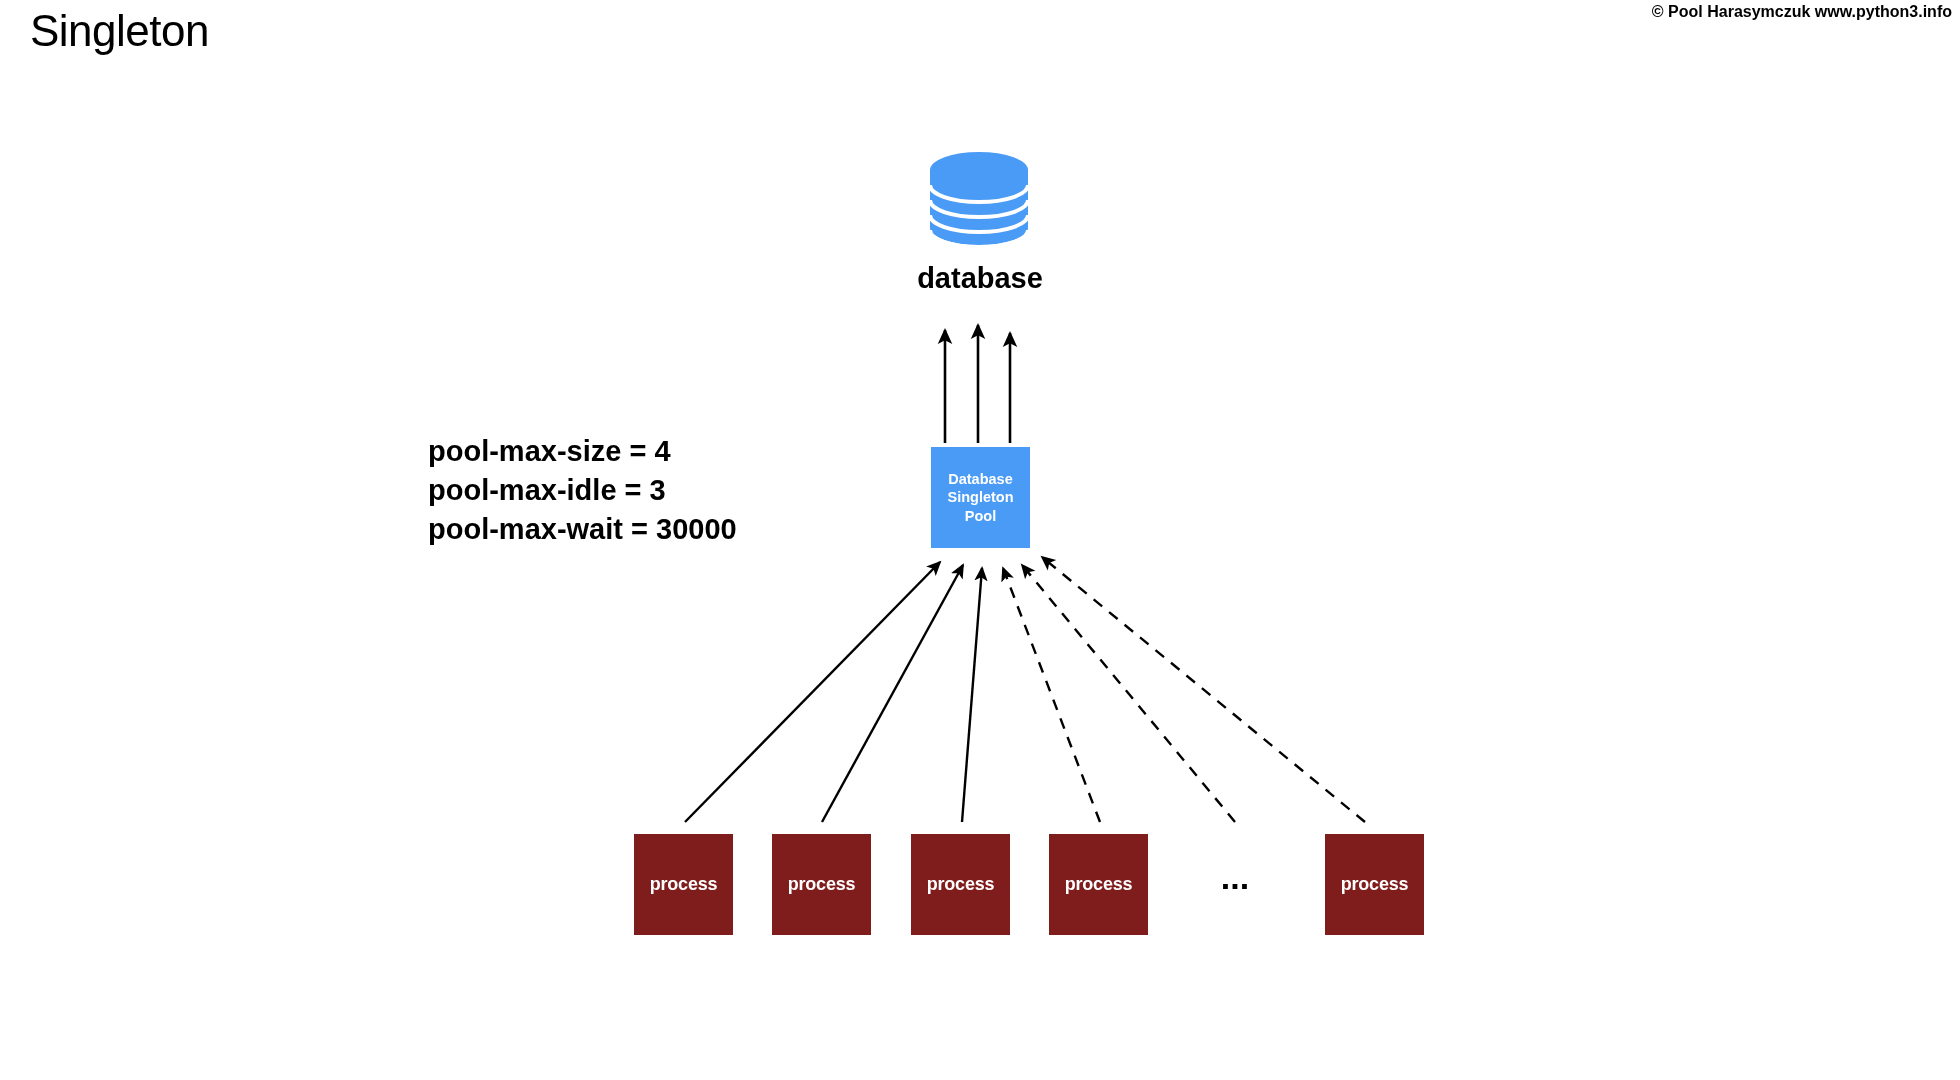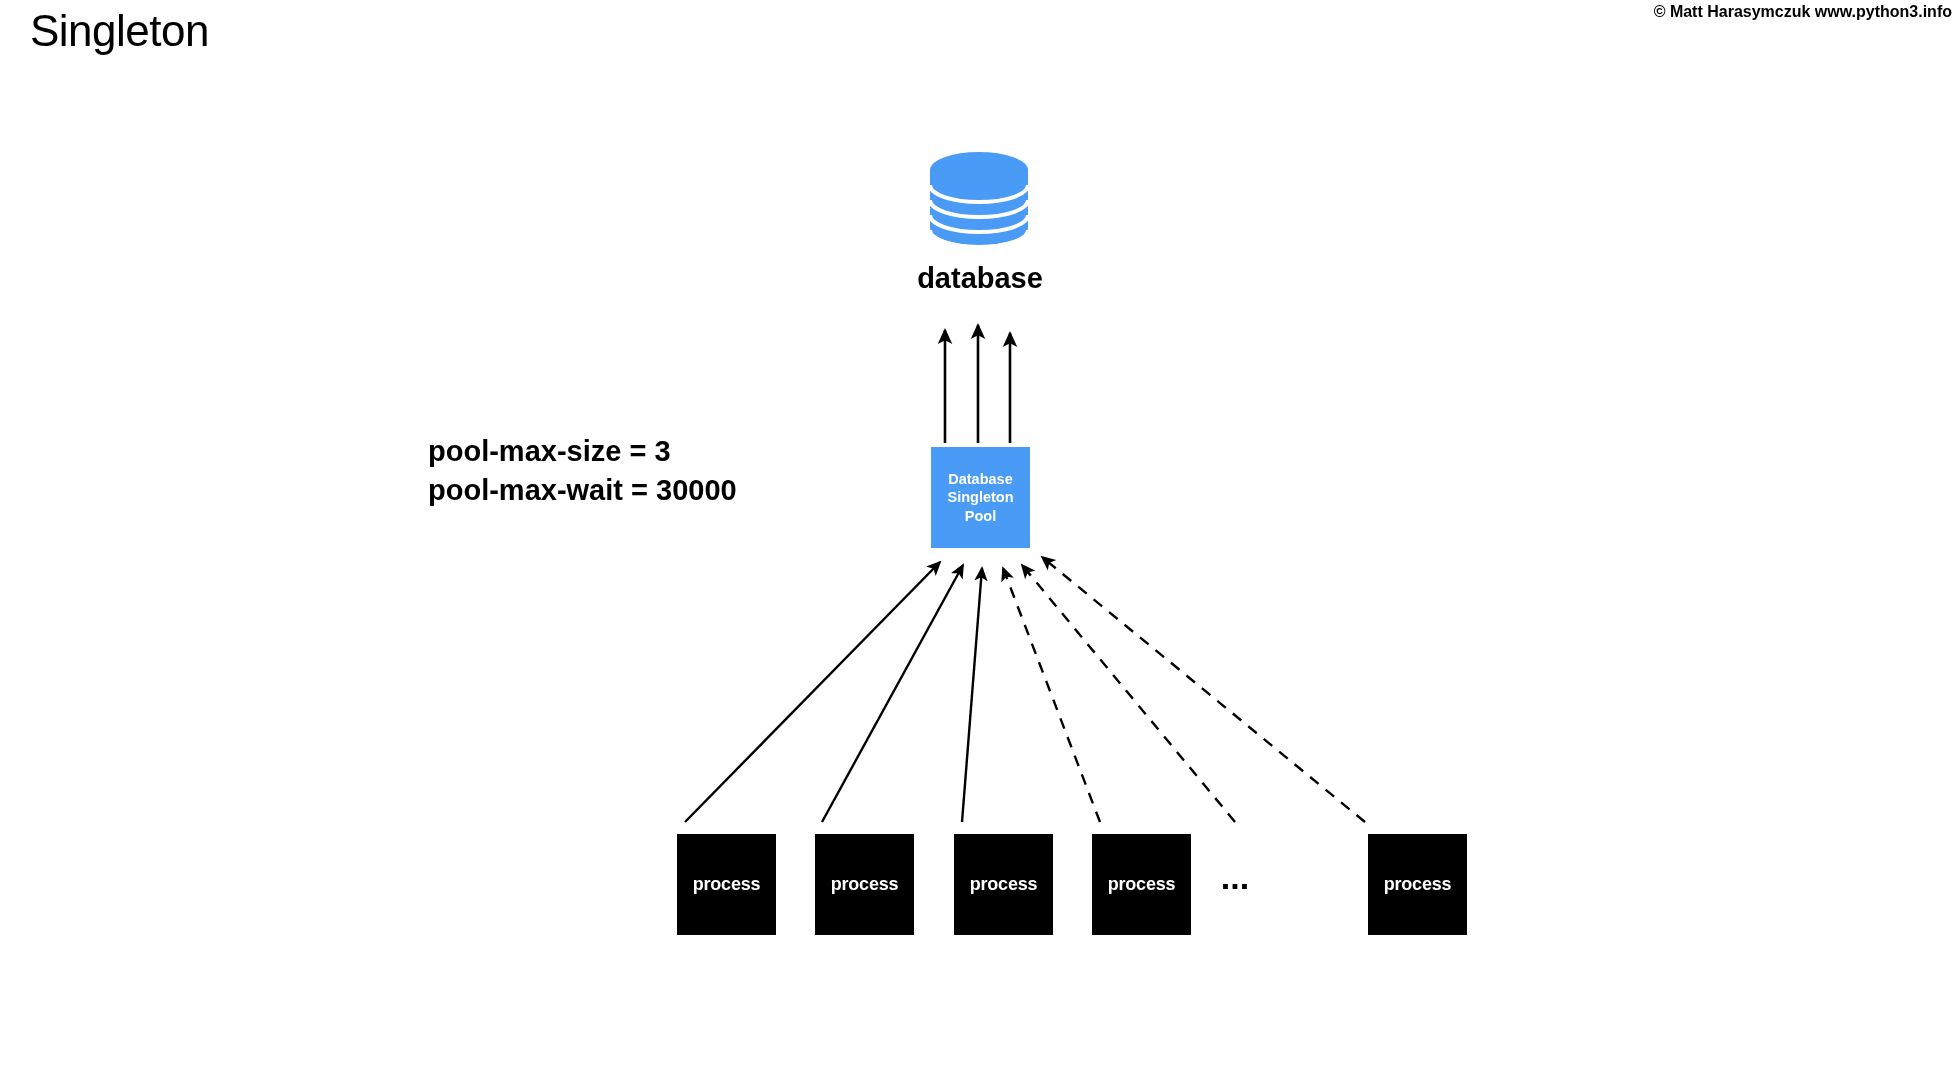--- a/index.html
+++ b/index.html
@@ -91,25 +91,24 @@
     line-height: 39px;
     white-space: nowrap;
   }
 
   
   .process-box {
     position: absolute;
     top: 834px;
     width: 99px;
     height: 101px;
-    background: #000000;
+    background: #7f1d1d;
     display: flex;
     align-items: center;
     justify-content: center;
-    margin-left: 43px;
   }
   .process-box .process-label {
     color: #ffffff;
     font-size: 18px;
     font-weight: 700;
     letter-spacing: -0.2px;
   }
   #ellipsis {
     position: absolute;
     left: 1205px;
@@ -121,21 +120,21 @@
     color: #000000;
     line-height: 34px;
   }
 </style>
 </head>
 <body>
 
 <div id="canvas">
 
   <div id="page-title">Singleton</div>
-  <div id="copyright">© Matt Harasymczuk www.python3.info</div>
+  <div id="copyright">© Pool Harasymczuk www.python3.info</div>
 
   <svg id="diagram-svg" viewBox="0 0 1960 1080" xmlns="http://www.w3.org/2000/svg">
     <defs>
       <marker id="arrowhead" markerWidth="7" markerHeight="7" refX="5.4" refY="3.1" orient="auto" markerUnits="strokeWidth">
         <path d="M0,0.3 L6.2,3.1 L0,5.9 L1.5,3.1 Z" fill="#000000"></path>
       </marker>
     </defs>
 
     <g>
       <path d="M930,170 L930,228 A49,17 0 0 0 1028,228 L1028,170 Z" fill="#4a9bf5"></path>
@@ -169,21 +168,22 @@
 
   <div id="pool-box">
     <div class="pool-label">
       <div>Database</div>
       <div>Singleton</div>
       <div>Pool</div>
     </div>
   </div>
 
   <div id="config-block">
-    <div>pool-max-size = 3</div>
+    <div>pool-max-size = 4</div>
+    <div>pool-max-idle = 3</div>
     <div>pool-max-wait = 30000</div>
   </div>
 
   <div class="process-box" style="left:634px;">
     <span class="process-label">process</span>
   </div>
   <div class="process-box" style="left:772px;">
     <span class="process-label">process</span>
   </div>
   <div class="process-box" style="left:911px;">

